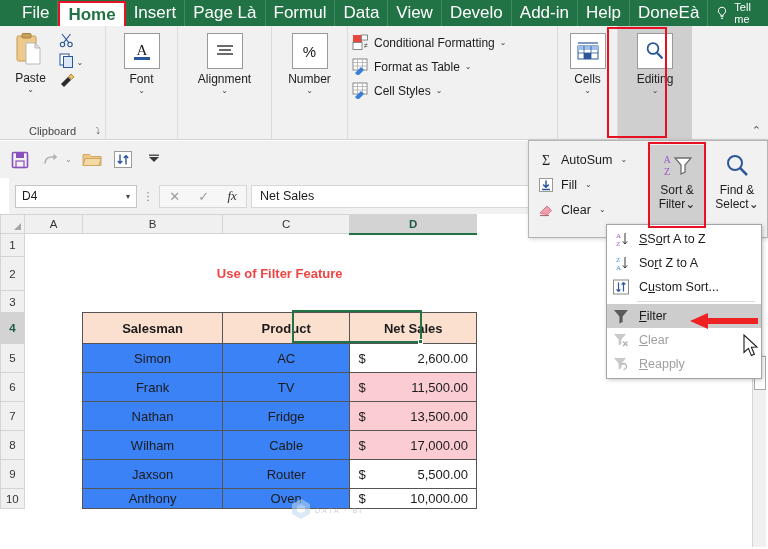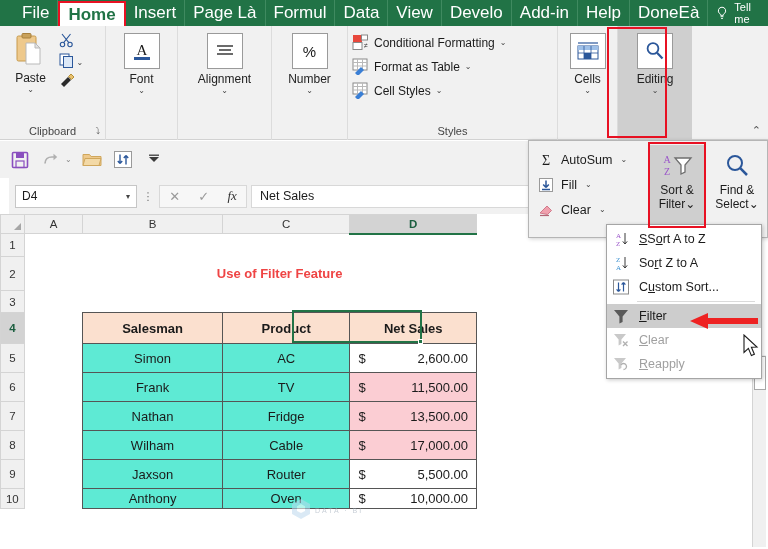--- a/index.html
+++ b/index.html
@@ -177,21 +177,21 @@
     text-align: center;
     font-size: 15.5px; font-weight: bold; color: #1b1b1b;
     border-bottom: 3px solid #9db8e0;
   }
   .hdr-cell {
     background: #fbe0cf; text-align: center; font-weight: bold;
     font-size: 13px; color: #1b1b1b;
     border: 1px solid #555;
   }
   .data-cell {
-    background: #5eead4; text-align: center; font-size: 13px; color: #1b1b1b;
+    background: #3b82f6; text-align: center; font-size: 13px; color: #1b1b1b;
     border: 1px solid #555;
   }
   .money-cell {
     background: #ffffff; font-size: 13px; color: #1b1b1b;
     border: 1px solid #555;
     padding: 0 8px;
   }
   .money-cell.pink { background: #fbcdd3; }
   .money-inner { display: flex; justify-content: space-between; }
 
@@ -427,21 +427,20 @@
             <svg width="17" height="17" viewBox="0 0 17 17">
                 <rect x="1" y="1" width="14" height="11" fill="#ffffff" stroke="#8a8a8a"></rect>
                 <path d="M1 4.5h14M1 8h14M5.5 1v11M10.5 1v11" stroke="#b9b9b9"></path>
                 <path d="M3 15 9 9l3 3-6 6z" fill="#3a7fd5"></path>
               </svg>
           </span>
           <span>Cell Styles</span>
           <span class="scaret">⌄</span>
         </div>
       </div>
-      <div class="glabel">Styles</div>
     </div>
 
     <div class="rgroup cells-group">
       <div class="bigbtn" style="width:52px">
         <span class="iconbox">
           <svg width="26" height="22" viewBox="0 0 26 22">
               <path d="M3 3h20" stroke="#2b579a" stroke-width="1.2"></path>
               <rect x="3" y="6" width="20" height="13" fill="#ffffff" stroke="#2b579a"></rect>
               <rect x="3" y="6" width="20" height="4" fill="#9fc0e8"></rect>
               <rect x="9" y="13" width="7" height="6" fill="#2b579a"></rect>

